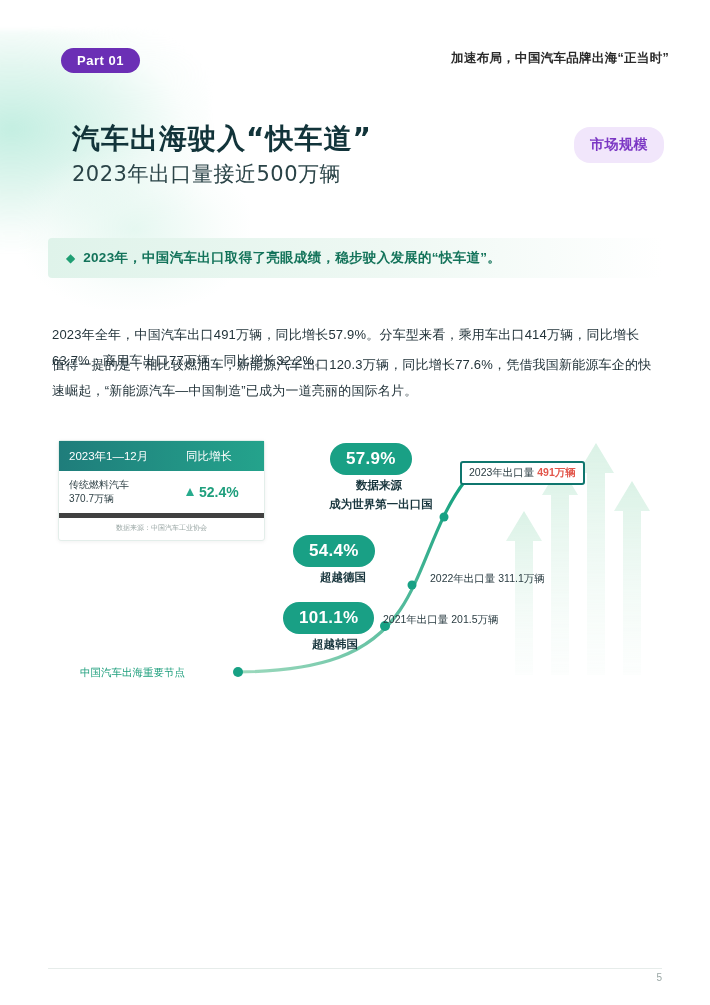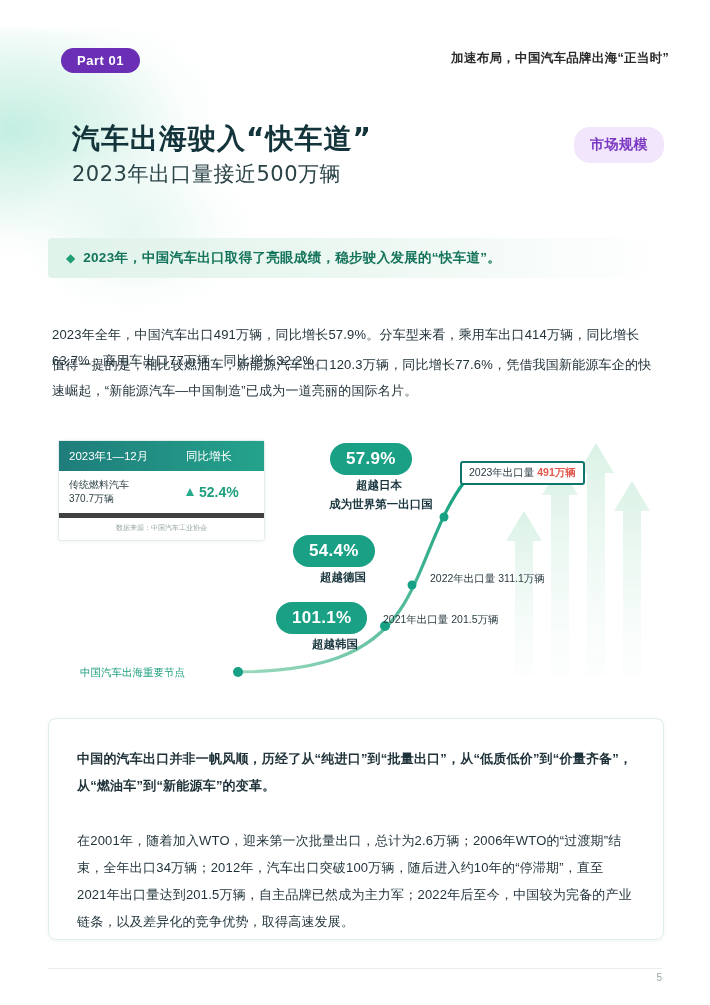--- a/index.html
+++ b/index.html
@@ -250,37 +250,33 @@
         <div class="c2">
           <span class="tri tri-up"></span>
           <span class="pct g">52.4%</span>
         </div>
       </div>
 
 
       <div class="tbl-note">数据来源：中国汽车工业协会</div>
     </div>
 
-    <div class="bub" style="left:236px;top:177px;">101.1%</div>
+    <div class="bub" style="left:243px;top:177px;">101.1%</div>
     <div class="bub-cap" style="left:243px;top:212px;width:104px;">超越韩国</div>
 
     <div class="bub" style="left:253px;top:110px;">54.4%</div>
     <div class="bub-cap" style="left:253px;top:145px;width:100px;">超越德国</div>
 
     <div class="bub" style="left:290px;top:18px;">57.9%</div>
-    <div class="bub-cap" style="left:286px;top:53px;width:106px;">超越日本</div>
+    <div class="bub-cap" style="left:286px;top:53px;width:106px;">数据来源</div>
     <div class="bub-cap" style="left:266px;top:72px;width:150px;">成为世界第一出口国</div>
 
     <div class="nodelabel" style="left:343px;top:188px;">2021年出口量 201.5万辆</div>
     <div class="nodelabel" style="left:390px;top:147px;">2022年出口量 311.1万辆</div>
     <div class="nodelabel boxed" style="left:420px;top:36px;">2023年出口量&nbsp;<span class="hi">491万辆</span></div>
 
     <div class="startlabel" style="left:40px;top:241px;">中国汽车出海重要节点</div>
   </div>
 
-  <div class="card">
-    <p class="p1">中国的汽车出口并非一帆风顺，历经了从“纯进口”到“批量出口”，从“低质低价”到“价量齐备”，从“燃油车”到“新能源车”的变革。</p>
-    <p class="p2">在2001年，随着加入WTO，迎来第一次批量出口，总计为2.6万辆；2006年WTO的“过渡期”结束，全年出口34万辆；2012年，汽车出口突破100万辆，随后进入约10年的“停滞期”，直至2021年出口量达到201.5万辆，自主品牌已然成为主力军；2022年后至今，中国较为完备的产业链条，以及差异化的竞争优势，取得高速发展。</p>
-  </div>
 
   <div class="footer-line"></div>
   <div class="pageno">5</div>
 </div>
 
 </body></html>

